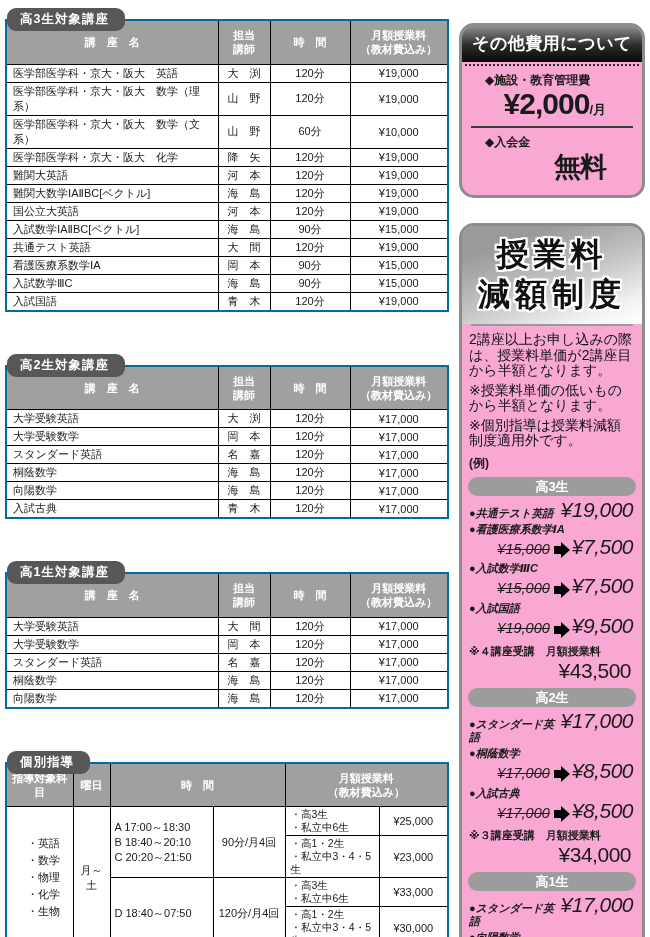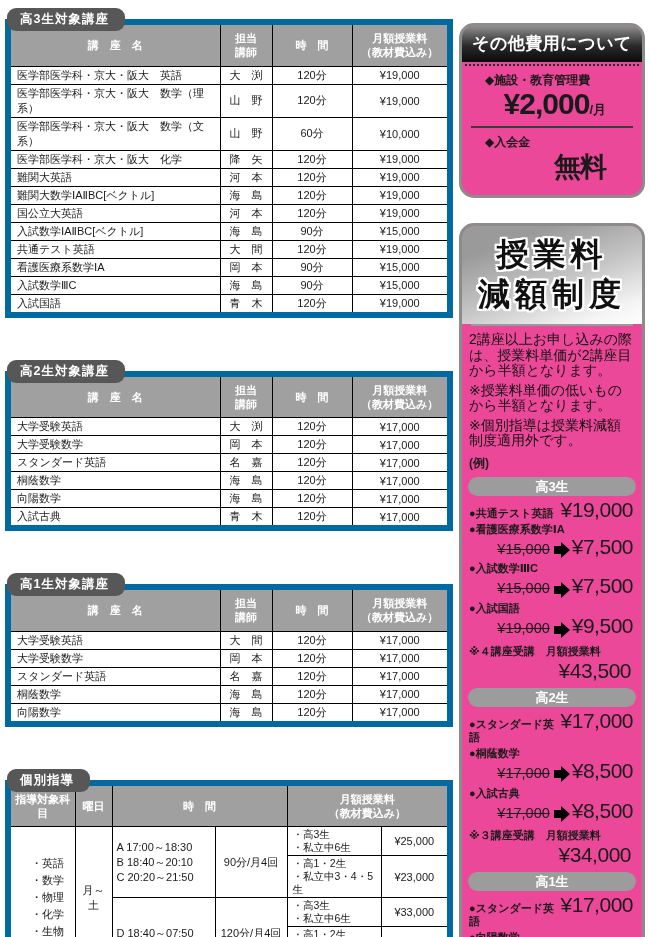--- a/index.html
+++ b/index.html
@@ -16,21 +16,21 @@
 
   
   .section { position:relative; padding-top:11px; margin-bottom:42px; }
   .section.last { margin-bottom:0; }
   .tab {
     position:absolute; top:0; left:2px; z-index:2;
     background:#575757; color:#fff; font-weight:bold; font-size:12.5px;
     height:23px; line-height:23px; padding:0 16px 0 13px;
     border-radius:9px; letter-spacing:1px;
   }
-  table { width:442px; border-collapse:collapse; table-layout:fixed; background:#4d7c0f; border:6px solid #0369a1; }
+  table { width:442px; border-collapse:collapse; table-layout:fixed; background:#4d7c0f; border:2px solid #0369a1; }
   th {
     background:#a0a0a0; color:#fff; font-weight:bold; font-size:11px;
     border:1px solid #000; text-align:center; line-height:14px;
   }
   .course-table thead tr { height:44px; }
   .course-table tbody tr { height:18px; }
   td { border:1px solid #000; font-size:11px; padding:1px 4px; background:#fff; }
   .c-course { text-align:left; padding-left:6px; }
   .c-teacher,.c-time,.c-fee { text-align:center; }
 
@@ -39,21 +39,21 @@
   .indiv-table tbody tr { height:29px; }
   .indiv-table .subjects { text-align:left; padding-left:20px; font-size:11px; line-height:17px; }
   .indiv-table .c-day { text-align:center; }
   .indiv-table .times { text-align:center; }
   .indiv-table .times div { display:block; text-align:left; width:96px; margin:0 auto; line-height:15px; font-size:11px; }
   .indiv-table .dur { text-align:center; }
   .indiv-table .aud { text-align:left; font-size:10.5px; line-height:13px; padding-left:5px; }
   .indiv-table .fee { text-align:center; }
 
   
-  .box { border:3px solid #8c8c8c; border-radius:15px; background:#ec4899; overflow:hidden; }
+  .box { border:3px solid #8c8c8c; border-radius:15px; background:#f9a8d4; overflow:hidden; }
   .other-fees { margin-top:15px; }
   .box-header {
     background:linear-gradient(to bottom,#8f8f8f 0%,#2a2a2a 55%,#0a0a0a 100%);
     color:#fff; font-weight:bold; font-size:17px; text-align:center;
     padding:6px 0 7px; letter-spacing:0.5px;
   }
   .dotted { border-top:2px dotted #2a2a2a; margin:2px 3px 0; }
   .fee-item { padding:6px 23px 2px; }
   .fee-label { font-weight:bold; font-size:12px; }
   .fee-value { text-align:right; padding-right:13px; margin-top:-2px; }
@@ -75,21 +75,21 @@
   .disc-rule { border-top:2px solid #9a9a9a; margin:0 9px; }
   .disc-pars { margin-top:6px; }
   .disc-par { font-size:14px; line-height:15.5px; margin:4px 7px 0; color:#111; }
   .example-label { font-size:12px; font-weight:bold; margin:6px 7px 2px; }
 
   .pill {
     background:#9c9c9c; color:#fff; font-weight:bold; font-size:13px;
     text-align:center; border-radius:10px; height:19px; line-height:19px;
     margin:5px 6px 4px;
   }
-  .disc-item { margin:3px 9px 0 7px; }
+  .disc-item { margin:3px 9px 0 7px;font-style:italic; }
   .line1 { display:flex; justify-content:space-between; align-items:baseline; }
   .item-name { font-size:11px; font-weight:bold; line-height:13px; }
   .price-big { font-size:21px; line-height:20px; letter-spacing:-0.5px; white-space:nowrap; }
   .line2 { text-align:right; line-height:20px; margin-top:1px; }
   .price-old { font-size:14.5px; text-decoration:line-through; }
   .arrow-icon { display:inline-block; vertical-align:middle; margin:0 2px 0 4px; white-space:nowrap; }
   .arrow-bar { display:inline-block; width:7px; height:8px; background:#000; vertical-align:middle; }
   .arrow-head { display:inline-block; width:0; height:0; border-left:9px solid #000; border-top:8px solid transparent; border-bottom:8px solid transparent; vertical-align:middle; }
   .summary { font-size:11px; font-weight:bold; margin:5px 9px 0 7px; }
   .total { text-align:right; font-size:21px; line-height:24px; margin:0 11px 4px 0; letter-spacing:-0.5px; }

